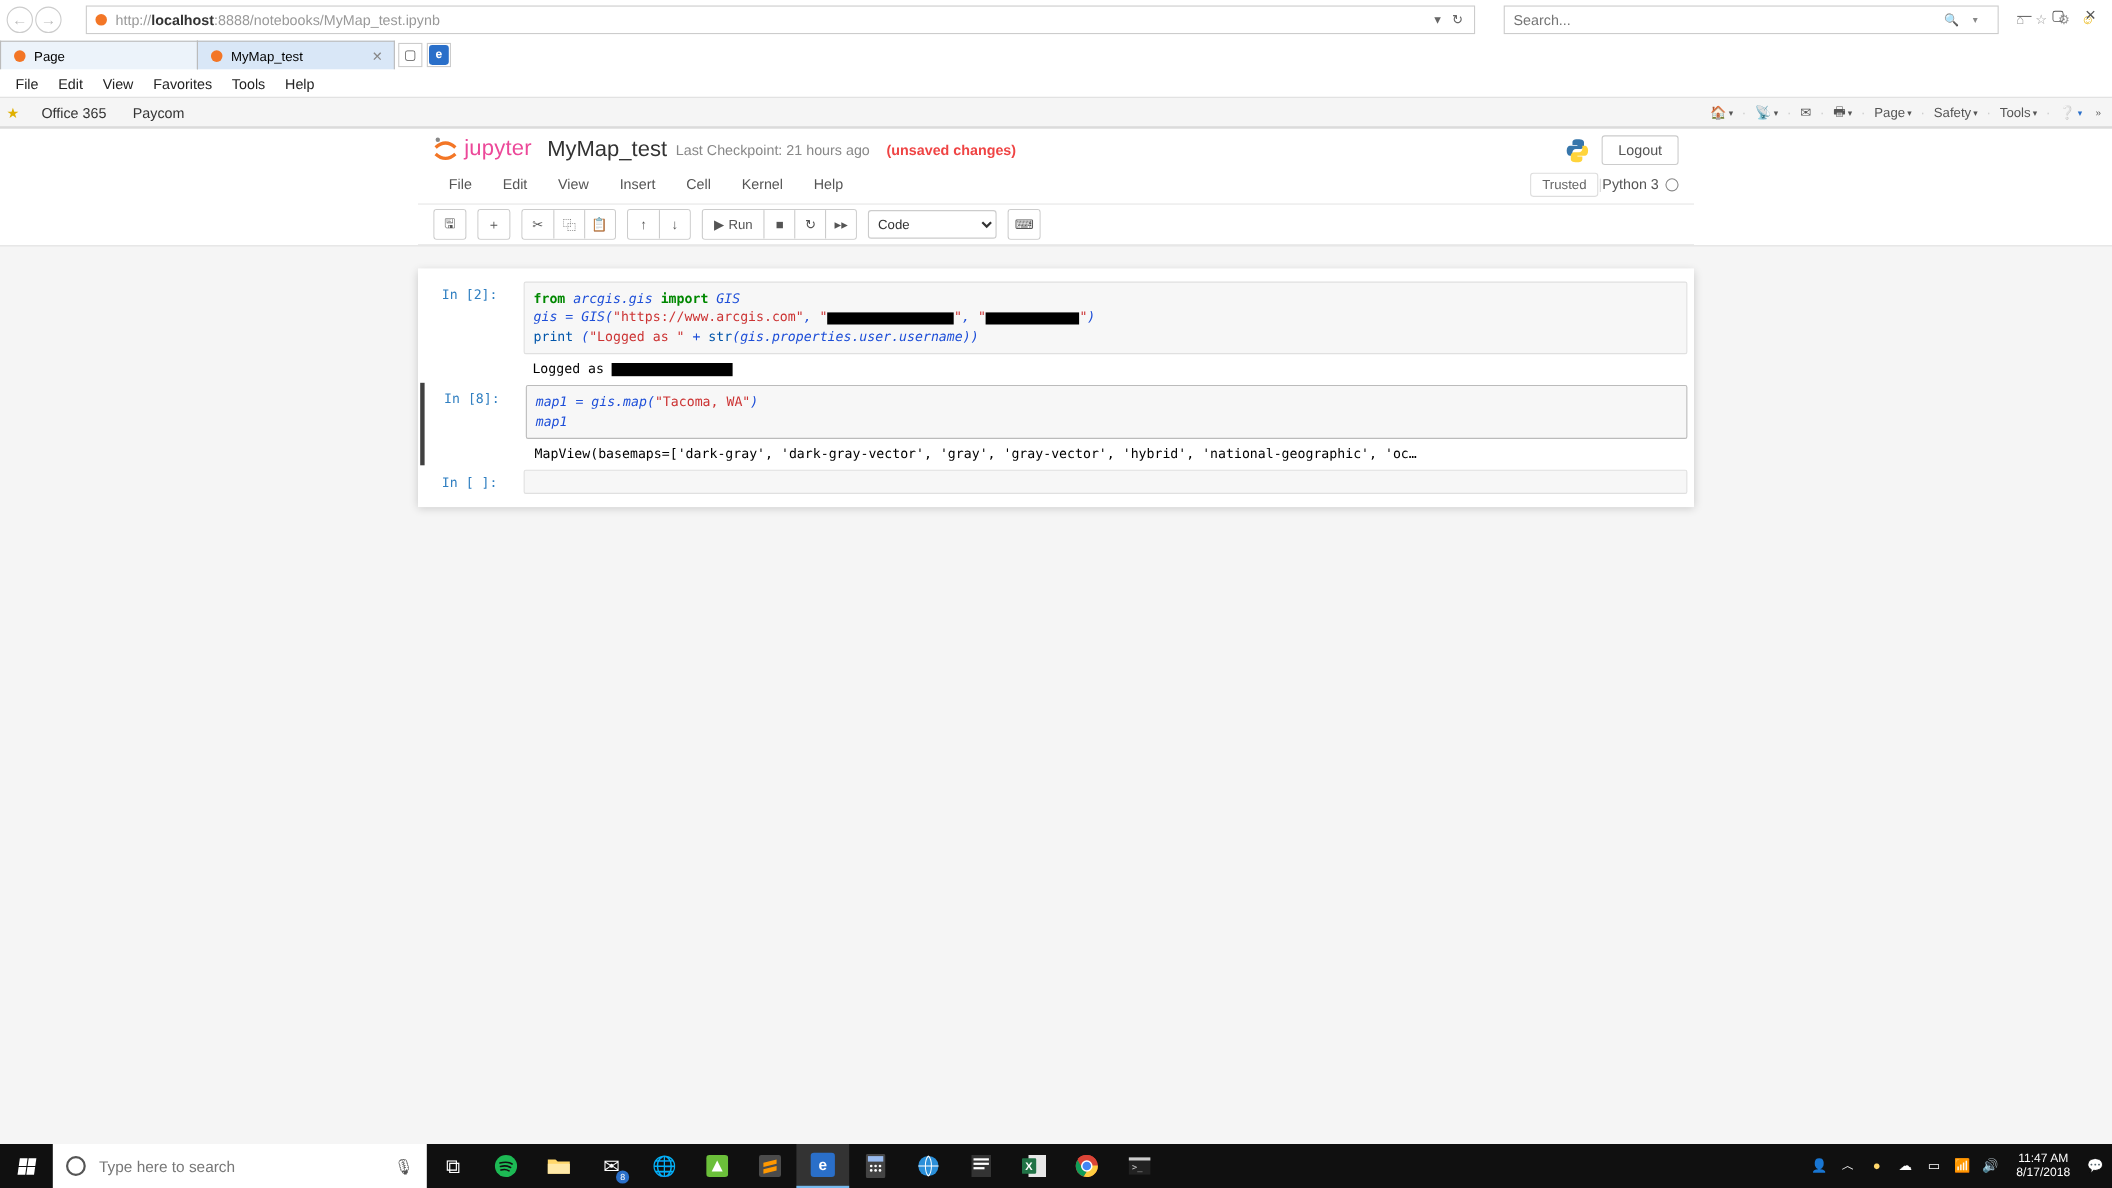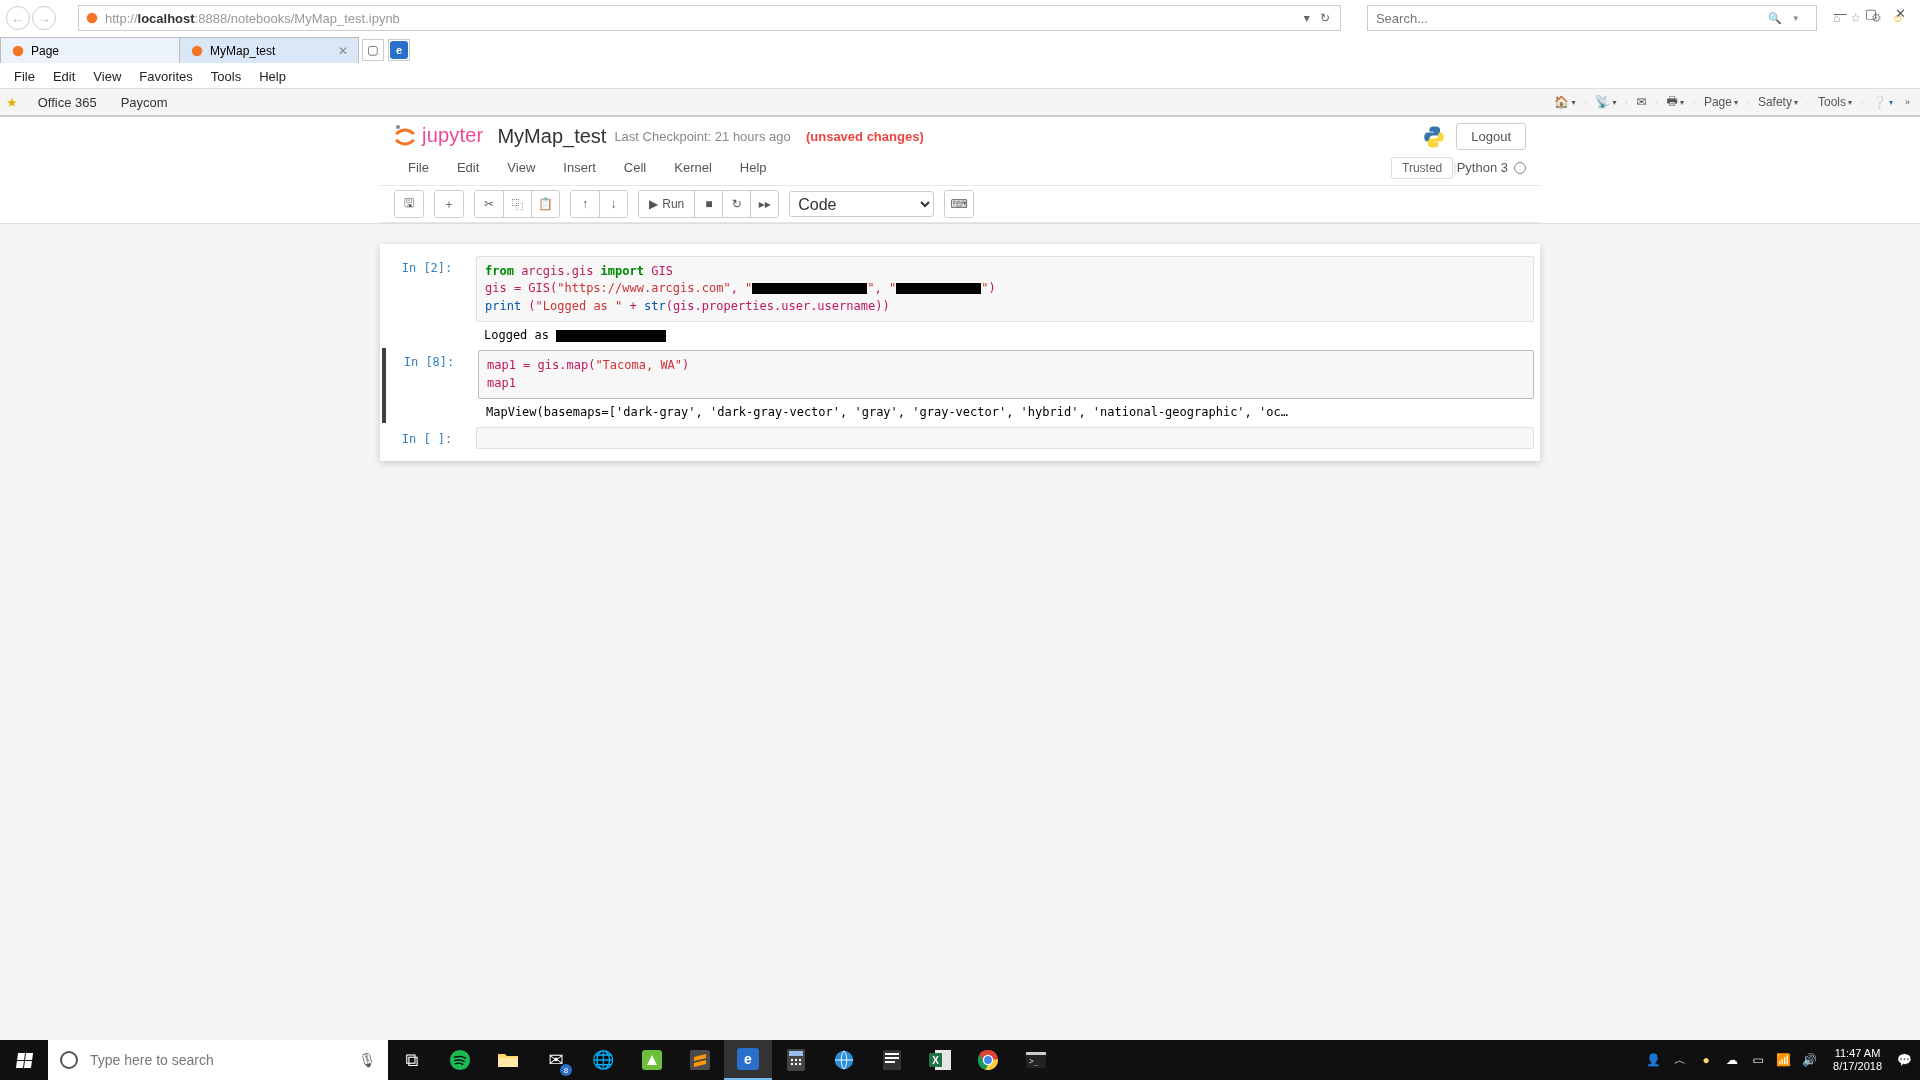--- a/index.html
+++ b/index.html
@@ -59,36 +59,36 @@
 .nb-menubar .right { margin-left: auto; display: flex; align-items: center; }
 .trusted { border: 1px solid #ddd; border-radius: 3px; padding: 3px 10px; font-size: 12px; color: #666; }
 .kernel-ind { color: #555; display: flex; align-items: center; gap: 6px; font-size: 13px; }
 .kernel-dot { width: 12px; height: 12px; border: 1px solid #888; border-radius: 50%; display: inline-block; }
 
 .nb-toolbar { max-width: 1160px; margin: 0 auto; display: flex; align-items: center; padding: 4px 14px; gap: 10px; border-bottom: 1px solid #e6e6e6; }
 .tool-group { display: flex; border: 1px solid #ccc; border-radius: 3px; overflow: hidden; }
 .tool-btn { width: 28px; height: 26px; display: flex; align-items: center; justify-content: center; background: #fff; color: #555; font-size: 12px; border-left: 1px solid #ccc; }
 .tool-btn:first-child { border-left: none; }
 .tool-btn.wide { width: auto; padding: 0 10px; gap: 4px; }
-.tool-select { height: 26px; border: 1px solid #ccc; border-radius: 3px; background: #fff; font-size: 16px; padding: 0 4px; min-width: 110px; color: #333; }
+.tool-select { height: 26px; border: 1px solid #ccc; border-radius: 3px; background: #fff; font-size: 12px; padding: 0 4px; min-width: 110px; color: #333; }
 
 .notebook-body { max-width: 1160px; margin: 20px auto; background: #fff; box-shadow: 0 2px 8px rgba(0,0,0,0.18); padding: 8px 4px; }
 
 .cell { display: flex; margin: 2px 0; padding: 2px; }
 .cell .prompt { width: 90px; text-align: center; padding: 5px 8px 0 0; font-family: Menlo, Consolas, monospace; font-size: 12px; color: #307fc1; white-space: nowrap; }
 .cell .body { flex: 1; }
 .code-input { border: 1px solid #e0e0e0; border-radius: 2px; background: #f7f7f7; padding: 6px 8px; font-family: Menlo, Consolas, monospace; font-size: 12px; line-height: 1.45; white-space: pre; overflow-x: auto; }
 .cell.selected { border-left: 4px solid #404040; background: #fff; margin-left: -2px; }
 .cell.selected .code-input { border-color: #bbb; }
 .output { padding: 6px 8px 2px; font-family: Menlo, Consolas, monospace; font-size: 12px; white-space: pre; }
 .output .redact { display: inline-block; background: #000; width: 110px; height: 12px; vertical-align: middle; }
 
 
 .kw { color: #008800; font-weight: bold; }
-.nm { color: #be185d; }
+.nm { color: #1d4ed8; font-style: italic; }
 .str { color: #cc3333; }
 .fn { color: #0055aa; }
 
 
 .redact-code { display: inline-block; background: #000; height: 11px; vertical-align: middle; }
 
 
 .taskbar { position: absolute; left: 0; right: 0; bottom: 0; height: 40px; background: #101010; display: flex; align-items: center; color: #fff; }
 .task-start { width: 48px; height: 40px; display: flex; align-items: center; justify-content: center; }
 .win-logo { display: grid; grid-template-columns: 7px 7px; grid-template-rows: 7px 7px; gap: 1px; transform: skewX(-8deg); }

